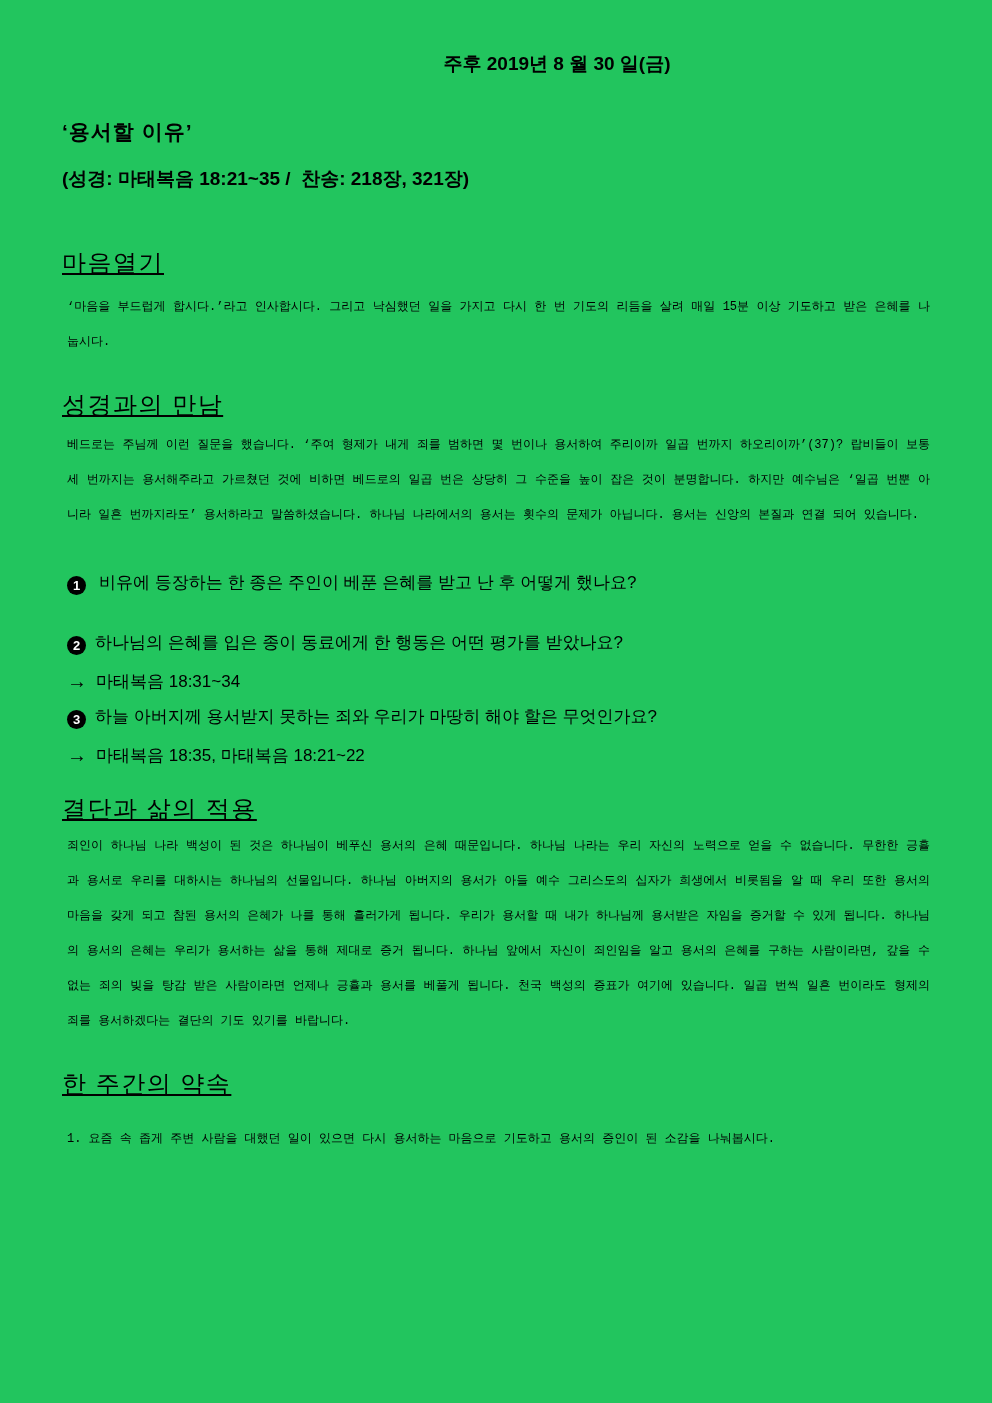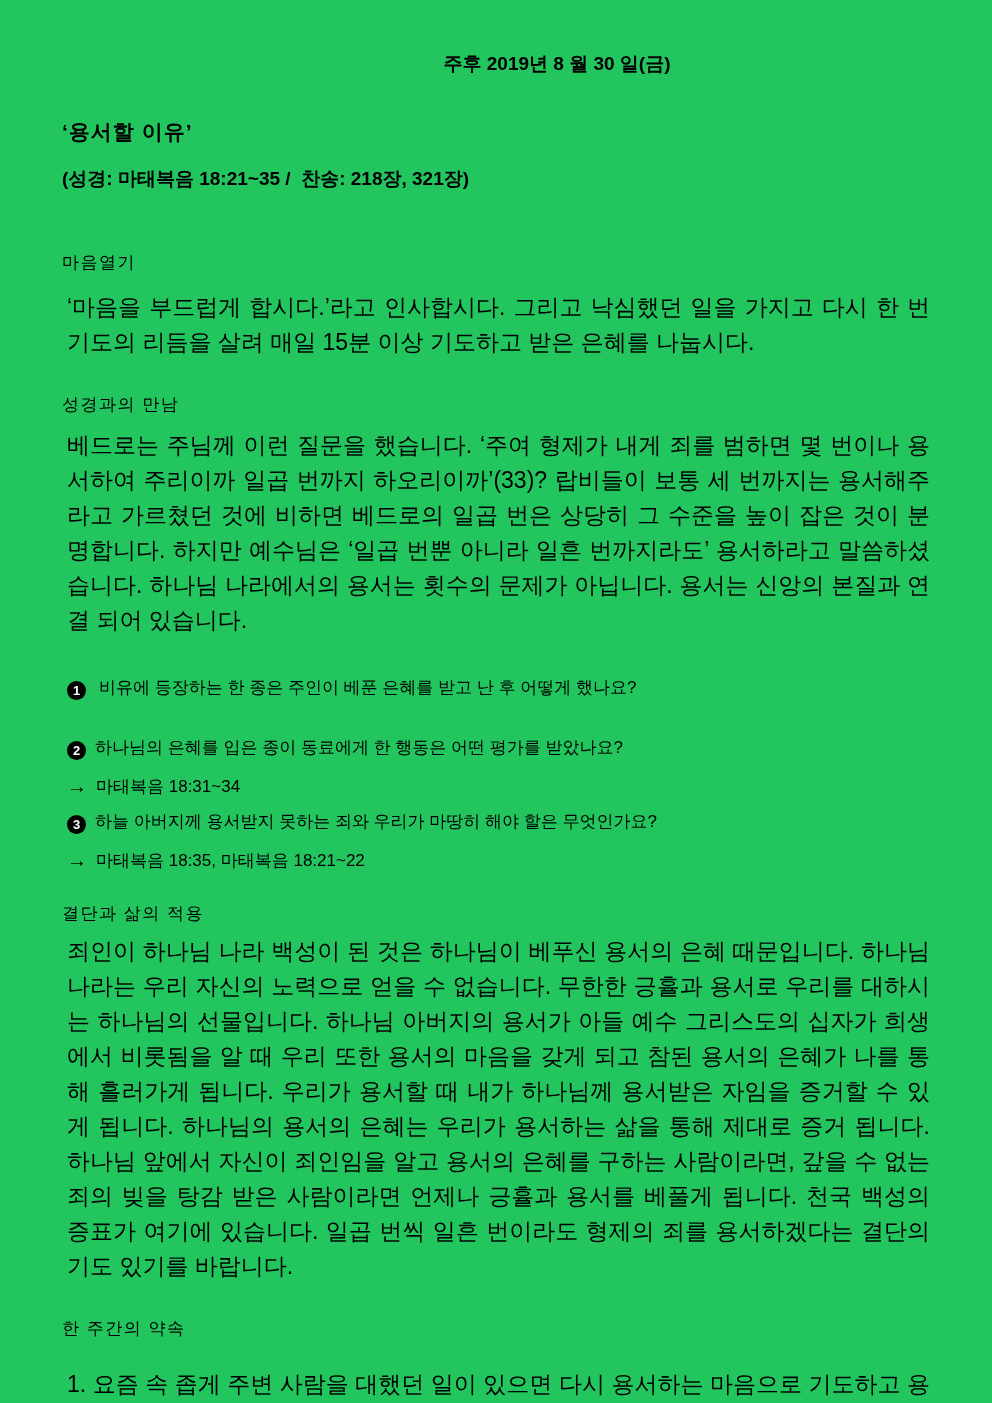--- a/index.html
+++ b/index.html
@@ -30,31 +30,33 @@
     line-height: 28px;
   }
   .doc-scripture {
     margin-top: 20px;
     font-size: 19px;
     font-weight: bold;
     line-height: 26px;
     white-space: pre-wrap;
   }
   .sec-heading {
-    font-size: 17px;
+    font-size: 24px;
     font-weight: 500;
     letter-spacing: 1.5px;
     line-height: 26px;
+    text-decoration: underline;
   }
   .body-text {
-    font-size: 23px;
+    font-size: 12px;
     line-height: 35px;
     text-align: justify;
     word-break: break-all;
     padding-left: 5px;
+    font-family: Liberation Mono, monospace;
   }
   .q-line {
     font-size: 17px;
     line-height: 35px;
     padding-left: 5px;
   }
   .q-bullet {
     display: inline-block;
     width: 19px;
     height: 19px;
@@ -102,21 +104,21 @@
   <div class="date-line">주후 2019년 8 월 30 일(금)</div>
 
   <div class="doc-title">‘용서할 이유’</div>
 
   <div class="doc-scripture">(성경: 마태복음 18:21~35 /  찬송: 218장, 321장)</div>
 
   <div class="sec-heading mt-h-open">마음열기</div>
   <div class="body-text mt-p-open">‘마음을 부드럽게 합시다.’라고 인사합시다. 그리고 낙심했던 일을 가지고 다시 한 번 기도의 리듬을 살려 매일 15분 이상 기도하고 받은 은혜를 나눕시다.</div>
 
   <div class="sec-heading mt-h-bible">성경과의 만남</div>
-  <div class="body-text mt-p-bible">베드로는 주님께 이런 질문을 했습니다. ‘주여 형제가 내게 죄를 범하면 몇 번이나 용서하여 주리이까 일곱 번까지 하오리이까’(33)? 랍비들이 보통 세 번까지는 용서해주라고 가르쳤던 것에 비하면 베드로의 일곱 번은 상당히 그 수준을 높이 잡은 것이 분명합니다. 하지만 예수님은 ‘일곱 번뿐 아니라 일흔 번까지라도’ 용서하라고 말씀하셨습니다. 하나님 나라에서의 용서는 횟수의 문제가 아닙니다. 용서는 신앙의 본질과 연결 되어 있습니다.</div>
+  <div class="body-text mt-p-bible">베드로는 주님께 이런 질문을 했습니다. ‘주여 형제가 내게 죄를 범하면 몇 번이나 용서하여 주리이까 일곱 번까지 하오리이까’(37)? 랍비들이 보통 세 번까지는 용서해주라고 가르쳤던 것에 비하면 베드로의 일곱 번은 상당히 그 수준을 높이 잡은 것이 분명합니다. 하지만 예수님은 ‘일곱 번뿐 아니라 일흔 번까지라도’ 용서하라고 말씀하셨습니다. 하나님 나라에서의 용서는 횟수의 문제가 아닙니다. 용서는 신앙의 본질과 연결 되어 있습니다.</div>
 
   <div class="q-line mt-q1 q1-extra">
     <span class="q-bullet">1</span><span>비유에 등장하는 한 종은 주인이 베푼 은혜를 받고 난 후 어떻게 했나요?</span>
   </div>
 
   <div class="q-line mt-q2">
     <span class="q-bullet">2</span><span>하나님의 은혜를 입은 종이 동료에게 한 행동은 어떤 평가를 받았나요?</span>
   </div>
   <div class="ref-line">
     <span class="ref-arrow">→</span><span>마태복음 18:31~34</span>

